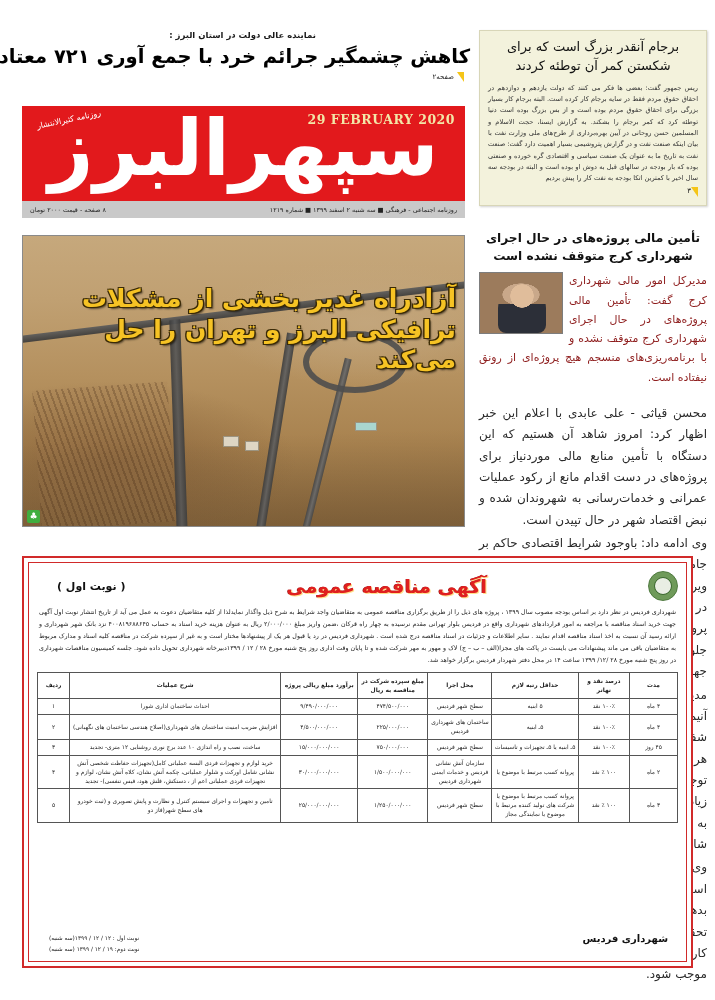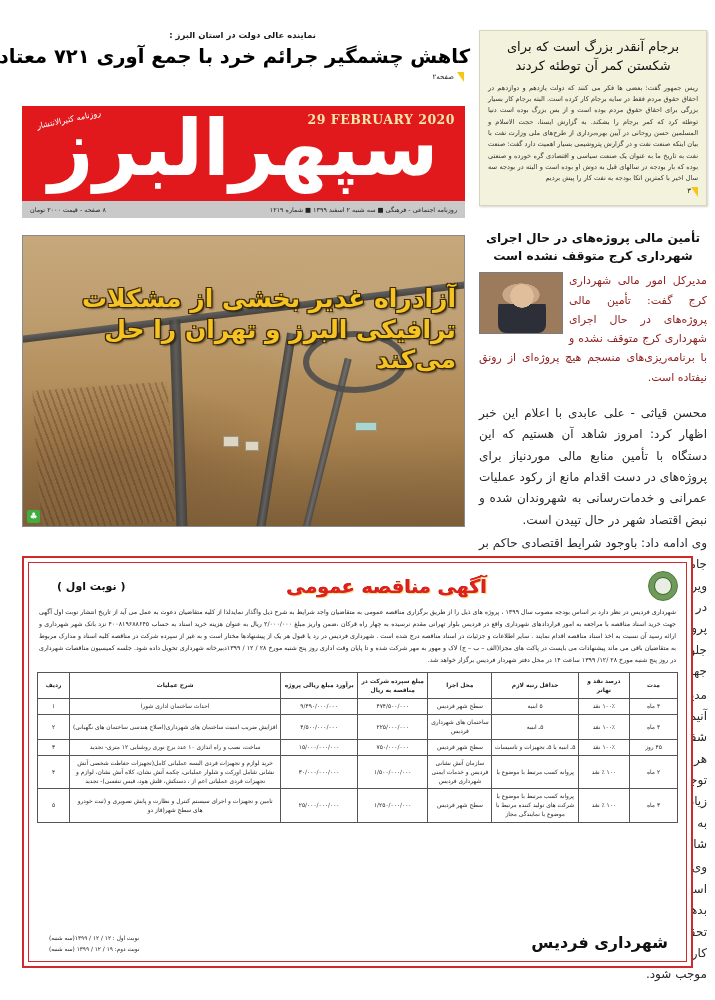--- a/index.html
+++ b/index.html
@@ -408,21 +408,21 @@
 
   .tender-foot {
     position: absolute;
     left: 8px; right: 8px; bottom: 6px;
     display: flex;
     align-items: flex-start;
     justify-content: space-between;
     direction: rtl;
   }
   .tender-signature {
-    font-size: 16px;
+    font-size: 10px;
     font-weight: bold;
     direction: rtl;
     color: #111;
     padding-right: 10px;
   }
   .tender-dates {
     font-size: 5.8px;
     direction: rtl;
     text-align: left;
     line-height: 1.9;

